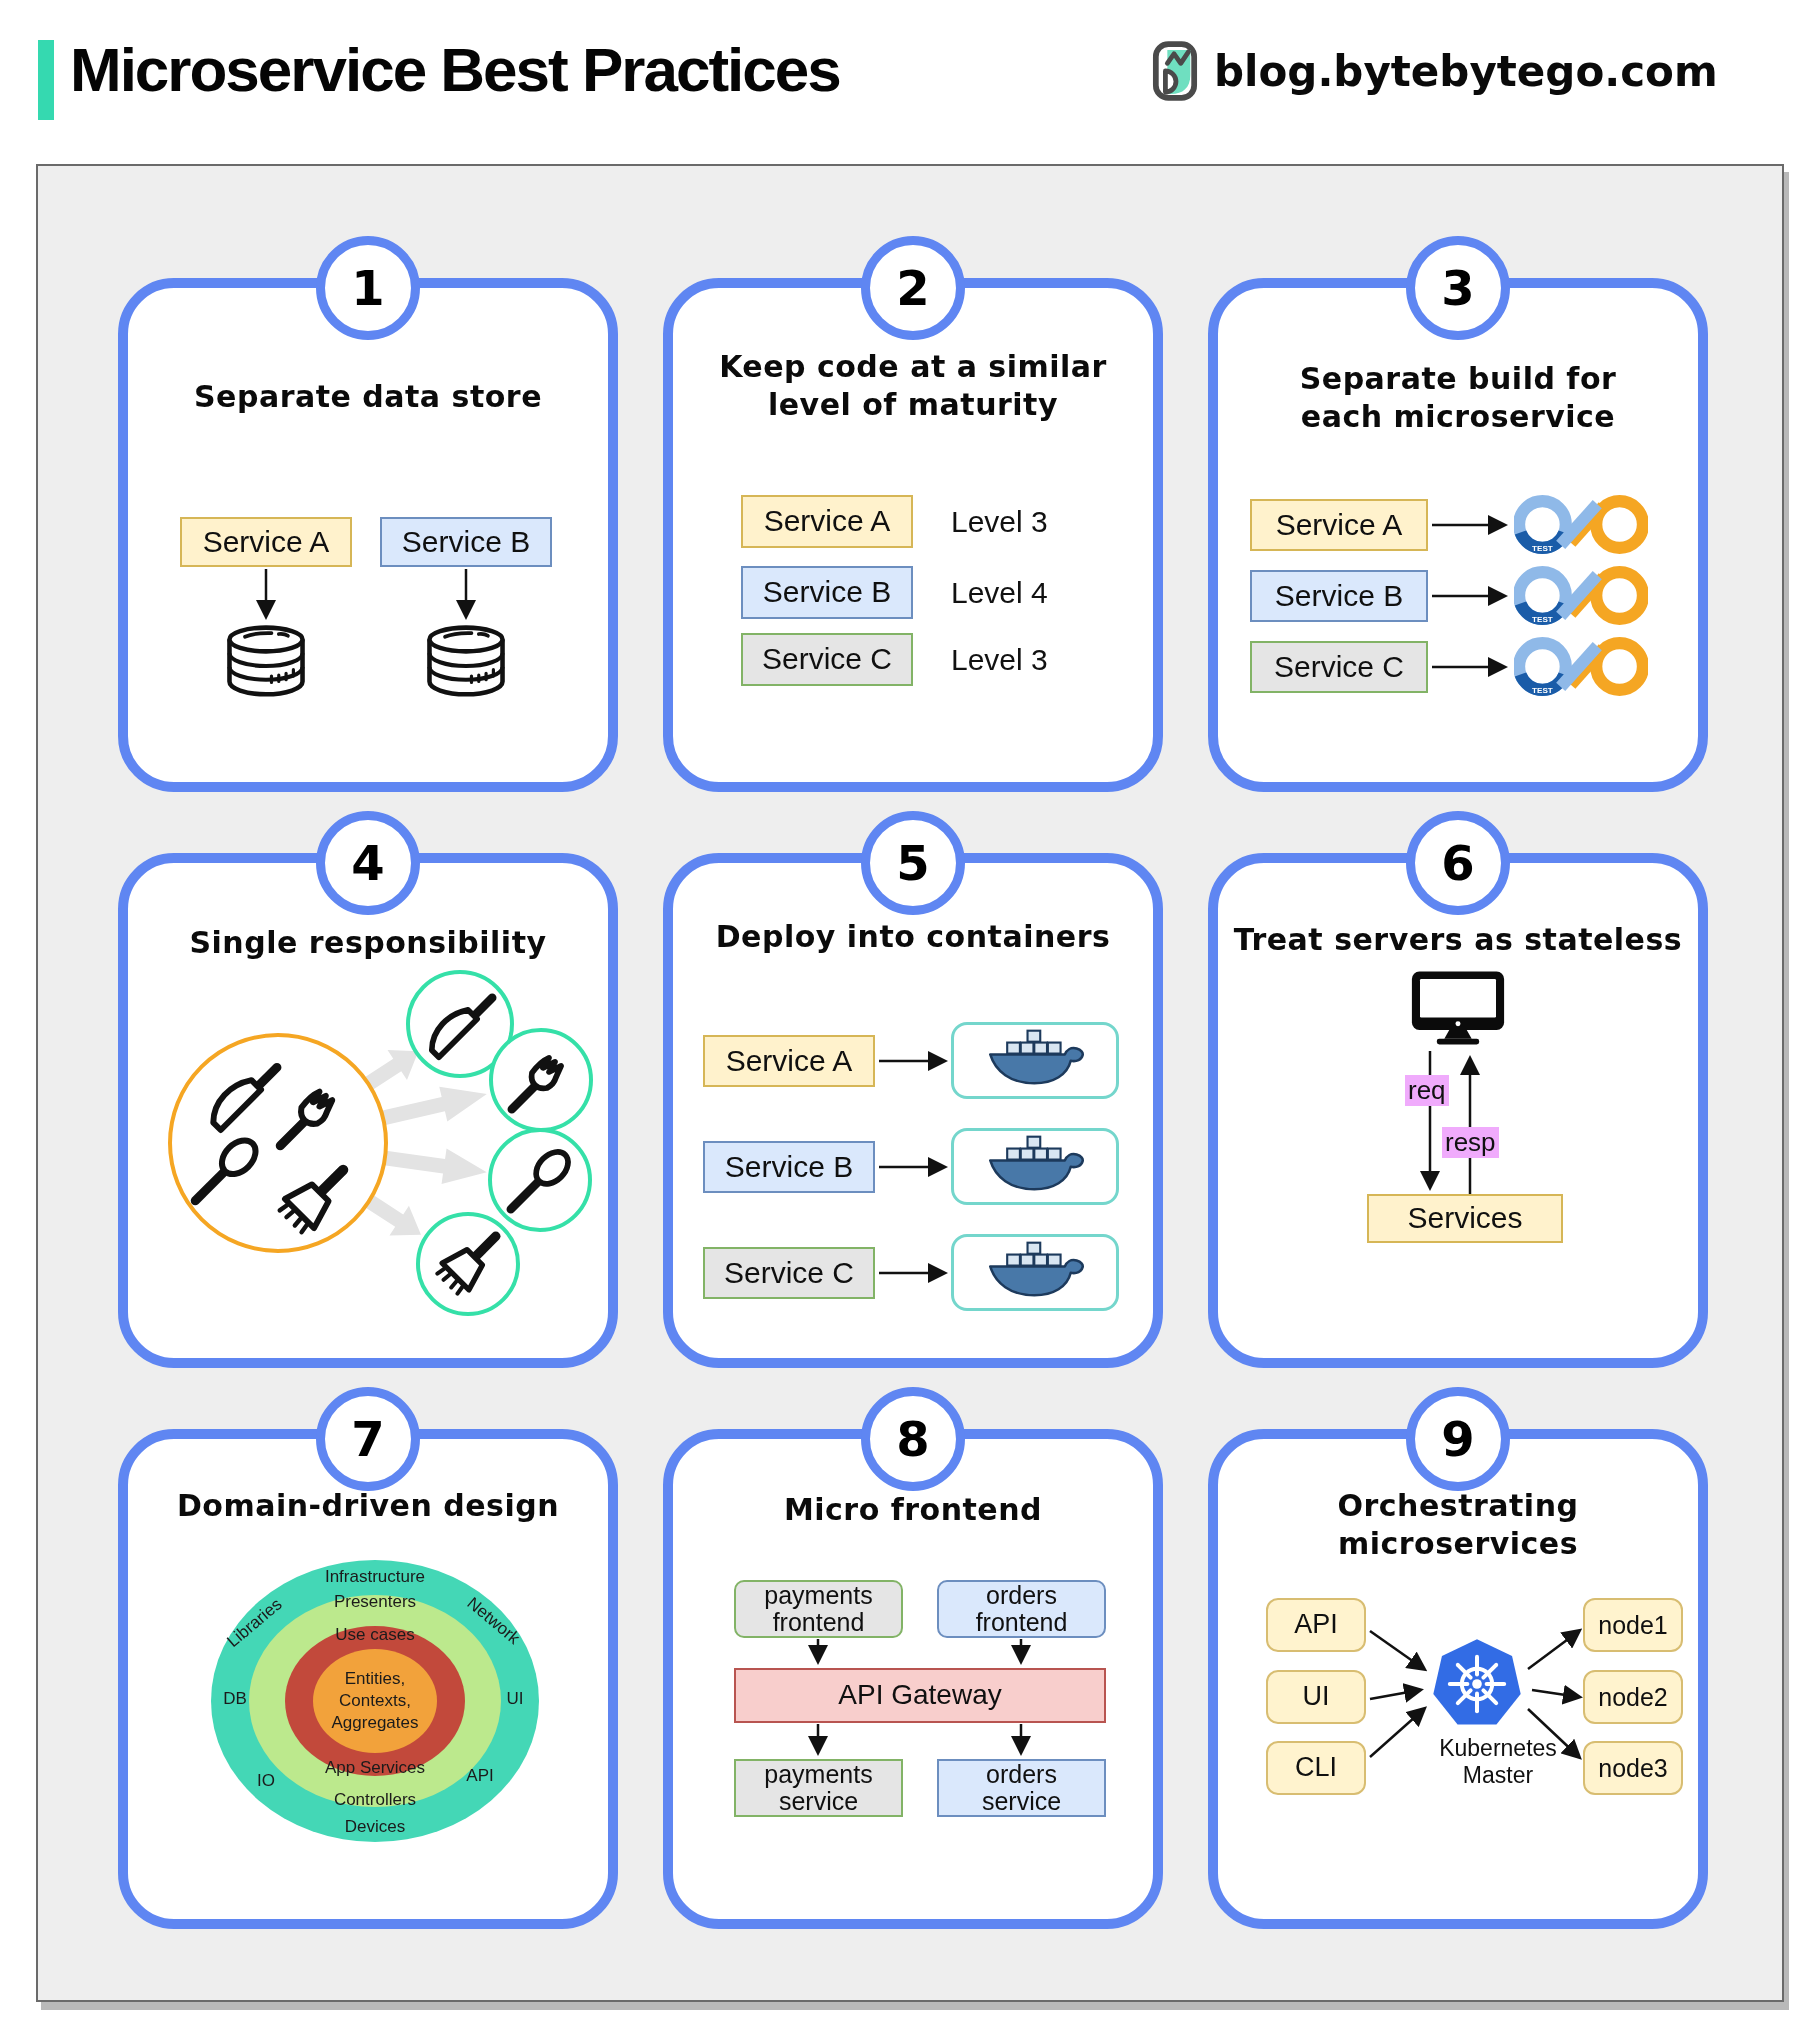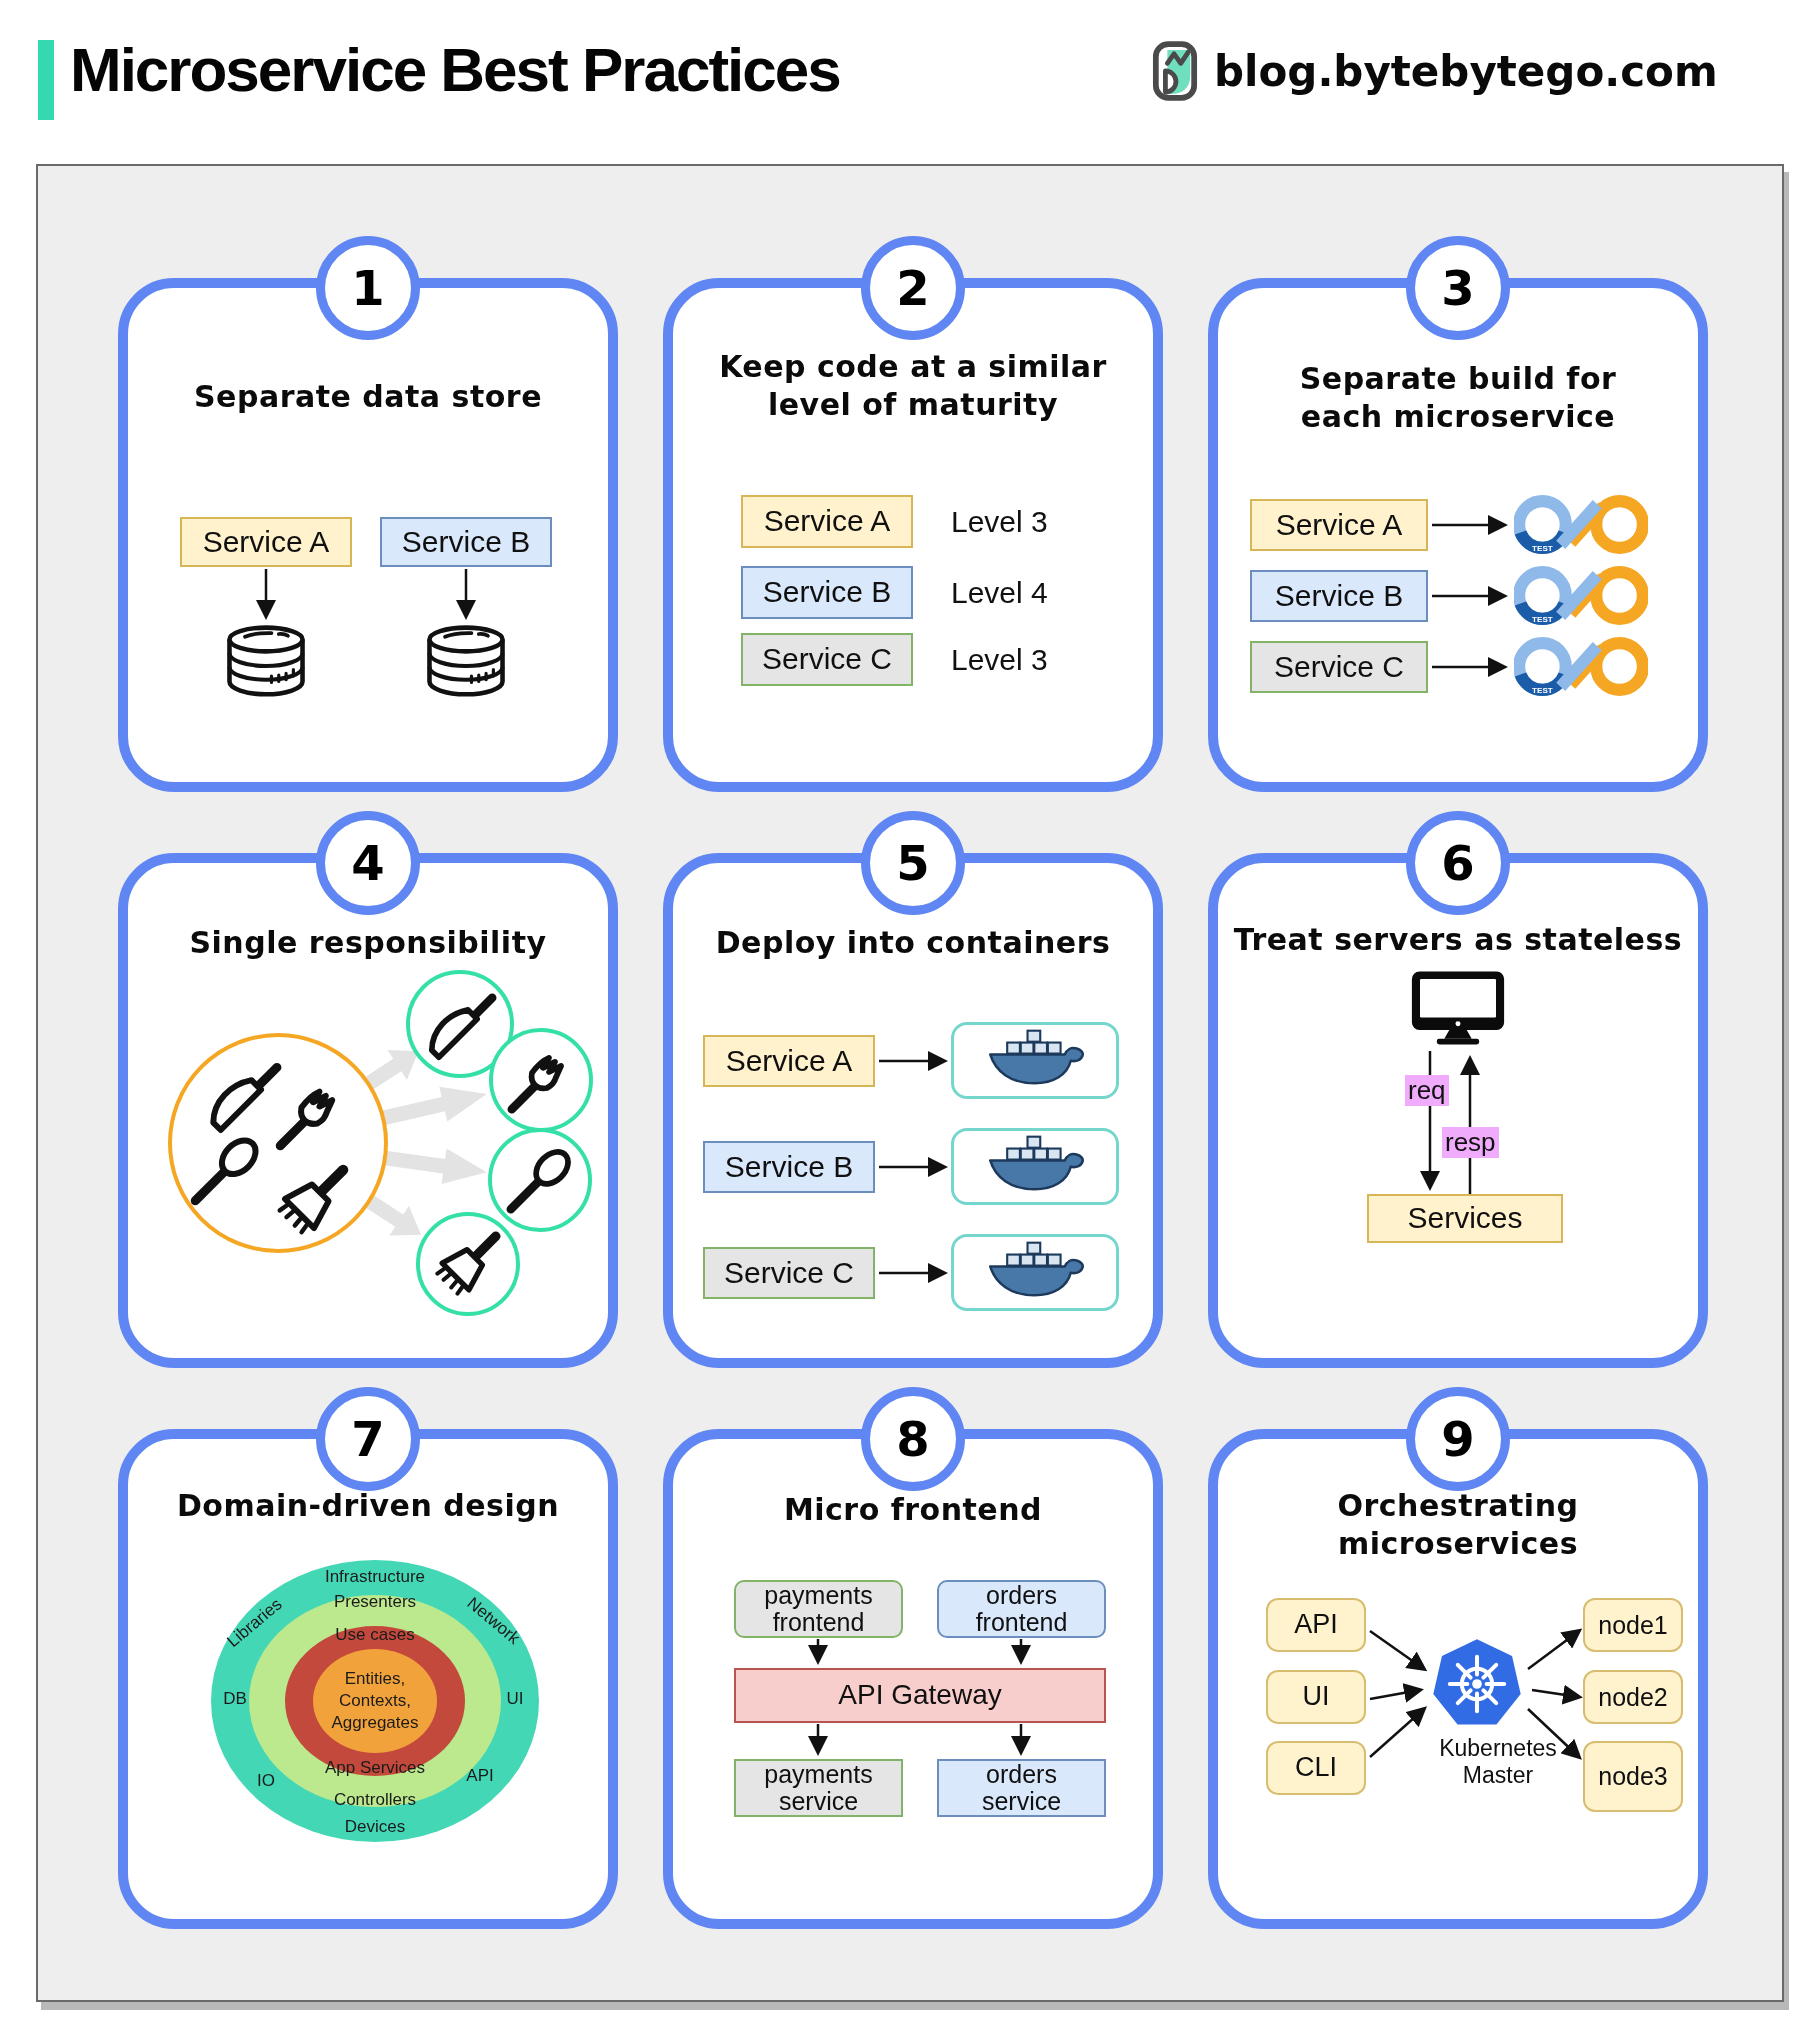--- a/index.html
+++ b/index.html
@@ -217,21 +217,21 @@
           <use href="#spoon" x="-20" y="-47" width="40" height="94"></use>
         </g>
       <g transform="translate(340,401) rotate(45)">
           <use href="#broom" x="-23" y="-47" width="46" height="94"></use>
         </g>
     </svg>
   </div>
 
   <div class="card" style="left:625px; top:687px; height:515px;">
     <div class="badge">5</div>
-    <div class="card-title" style="top:61px;">Deploy into containers</div>
+    <div class="card-title" style="top:55px;">Deploy into containers</div>
     <div class="bx yellow" style="left:30px; top:172px; width:172px; height:52px;">Service A</div>
     <div class="bx blue" style="left:30px; top:278px; width:172px; height:52px;">Service B</div>
     <div class="bx green" style="left:30px; top:384px; width:172px; height:52px;">Service C</div>
     <div class="docker" style="left:278px; top:159px; width:168px; height:77px;"></div>
     <div class="docker" style="left:278px; top:265px; width:168px; height:77px;"></div>
     <div class="docker" style="left:278px; top:371px; width:168px; height:77px;"></div>
     <svg class="layer">
       <defs>
           <marker id="m5" viewBox="0 0 10 10" refX="8" refY="5" markerWidth="8" markerHeight="8" orient="auto">
             <path d="M0,0 L10,5 L0,10 Z" fill="#111"></path>
@@ -329,21 +329,21 @@
     <div class="badge">9</div>
     <div class="card-title" style="top:48px;">
       <div>Orchestrating</div>
       <div>microservices</div>
     </div>
     <div class="bx knode" style="left:48px; top:159px; width:100px; height:54px; font-size:27px;">API</div>
     <div class="bx knode" style="left:48px; top:231px; width:100px; height:54px; font-size:27px;">UI</div>
     <div class="bx knode" style="left:48px; top:302px; width:100px; height:54px; font-size:27px;">CLI</div>
     <div class="bx knode" style="left:365px; top:159px; width:100px; height:54px; font-size:25px;">node1</div>
     <div class="bx knode" style="left:365px; top:231px; width:100px; height:54px; font-size:25px;">node2</div>
-    <div class="bx knode" style="left:365px; top:302px; width:100px; height:71px; font-size:25px;">node3</div>
+    <div class="bx knode" style="left:365px; top:302px; width:100px; height:54px; font-size:25px;">node3</div>
     <svg class="layer">
       <defs>
           <marker id="m9" viewBox="0 0 10 10" refX="8" refY="5" markerWidth="8" markerHeight="8" orient="auto">
             <path d="M0,0 L10,5 L0,10 Z" fill="#111"></path>
           </marker>
         </defs>
       <use href="#k8s" x="211" y="197" width="96" height="96"></use>
       <line x1="152" y1="192" x2="206" y2="230" stroke="#111" stroke-width="2.5" marker-end="url(#m9)"></line>
       <line x1="152" y1="260" x2="202" y2="251" stroke="#111" stroke-width="2.5" marker-end="url(#m9)"></line>
       <line x1="152" y1="318" x2="206" y2="270" stroke="#111" stroke-width="2.5" marker-end="url(#m9)"></line>

